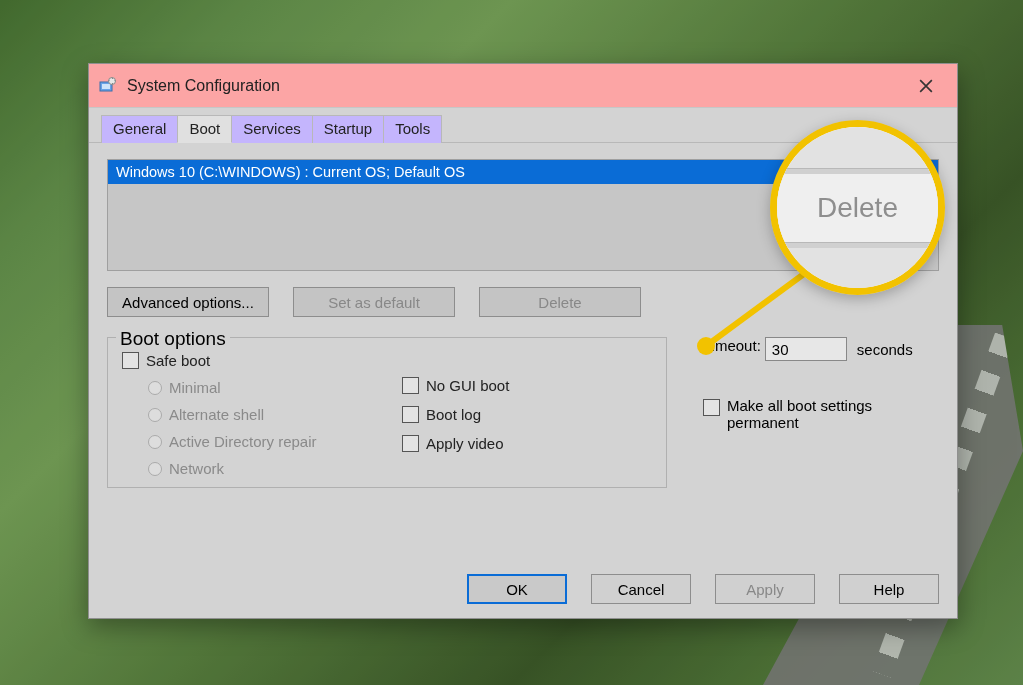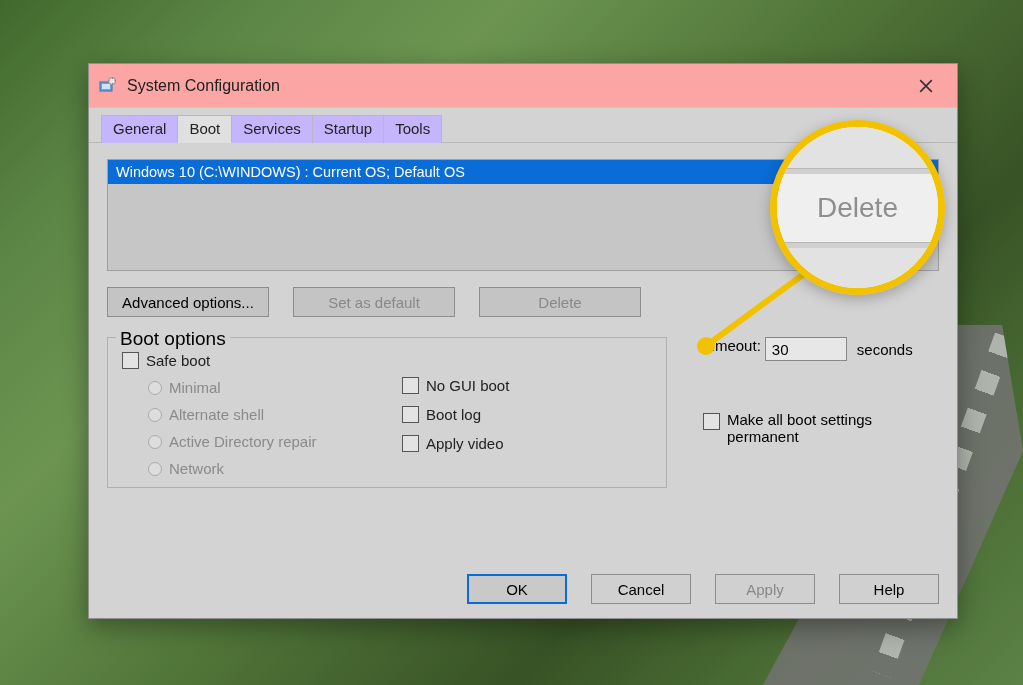--- a/index.html
+++ b/index.html
@@ -179,21 +179,21 @@
     font-size: 15px;
   }
   .timeout .tline { display: flex; align-items: center; gap: 10px; justify-content: center; }
   .timeout input {
     width: 82px; height: 24px;
     border: 1px solid #888;
     background: #e7e7e7;
     font-size: 15px;
     padding: 0 6px;
   }
-  .makeperm { margin-top: 50px; display: flex; gap: 7px; font-size: 15px; align-items: flex-start; }
+  .makeperm { margin-top: 36px; display: flex; gap: 7px; font-size: 15px; align-items: flex-start; }
   .makeperm .box { width: 17px; height: 17px; border: 1.5px solid #555; background: #e3e3e3; flex-shrink: 0; margin-top: 2px; }
 
   
   .bottombar {
     display: flex;
     justify-content: flex-end;
     gap: 24px;
     padding: 12px 18px 14px 18px;
     background: #d3d3d3;
   }

